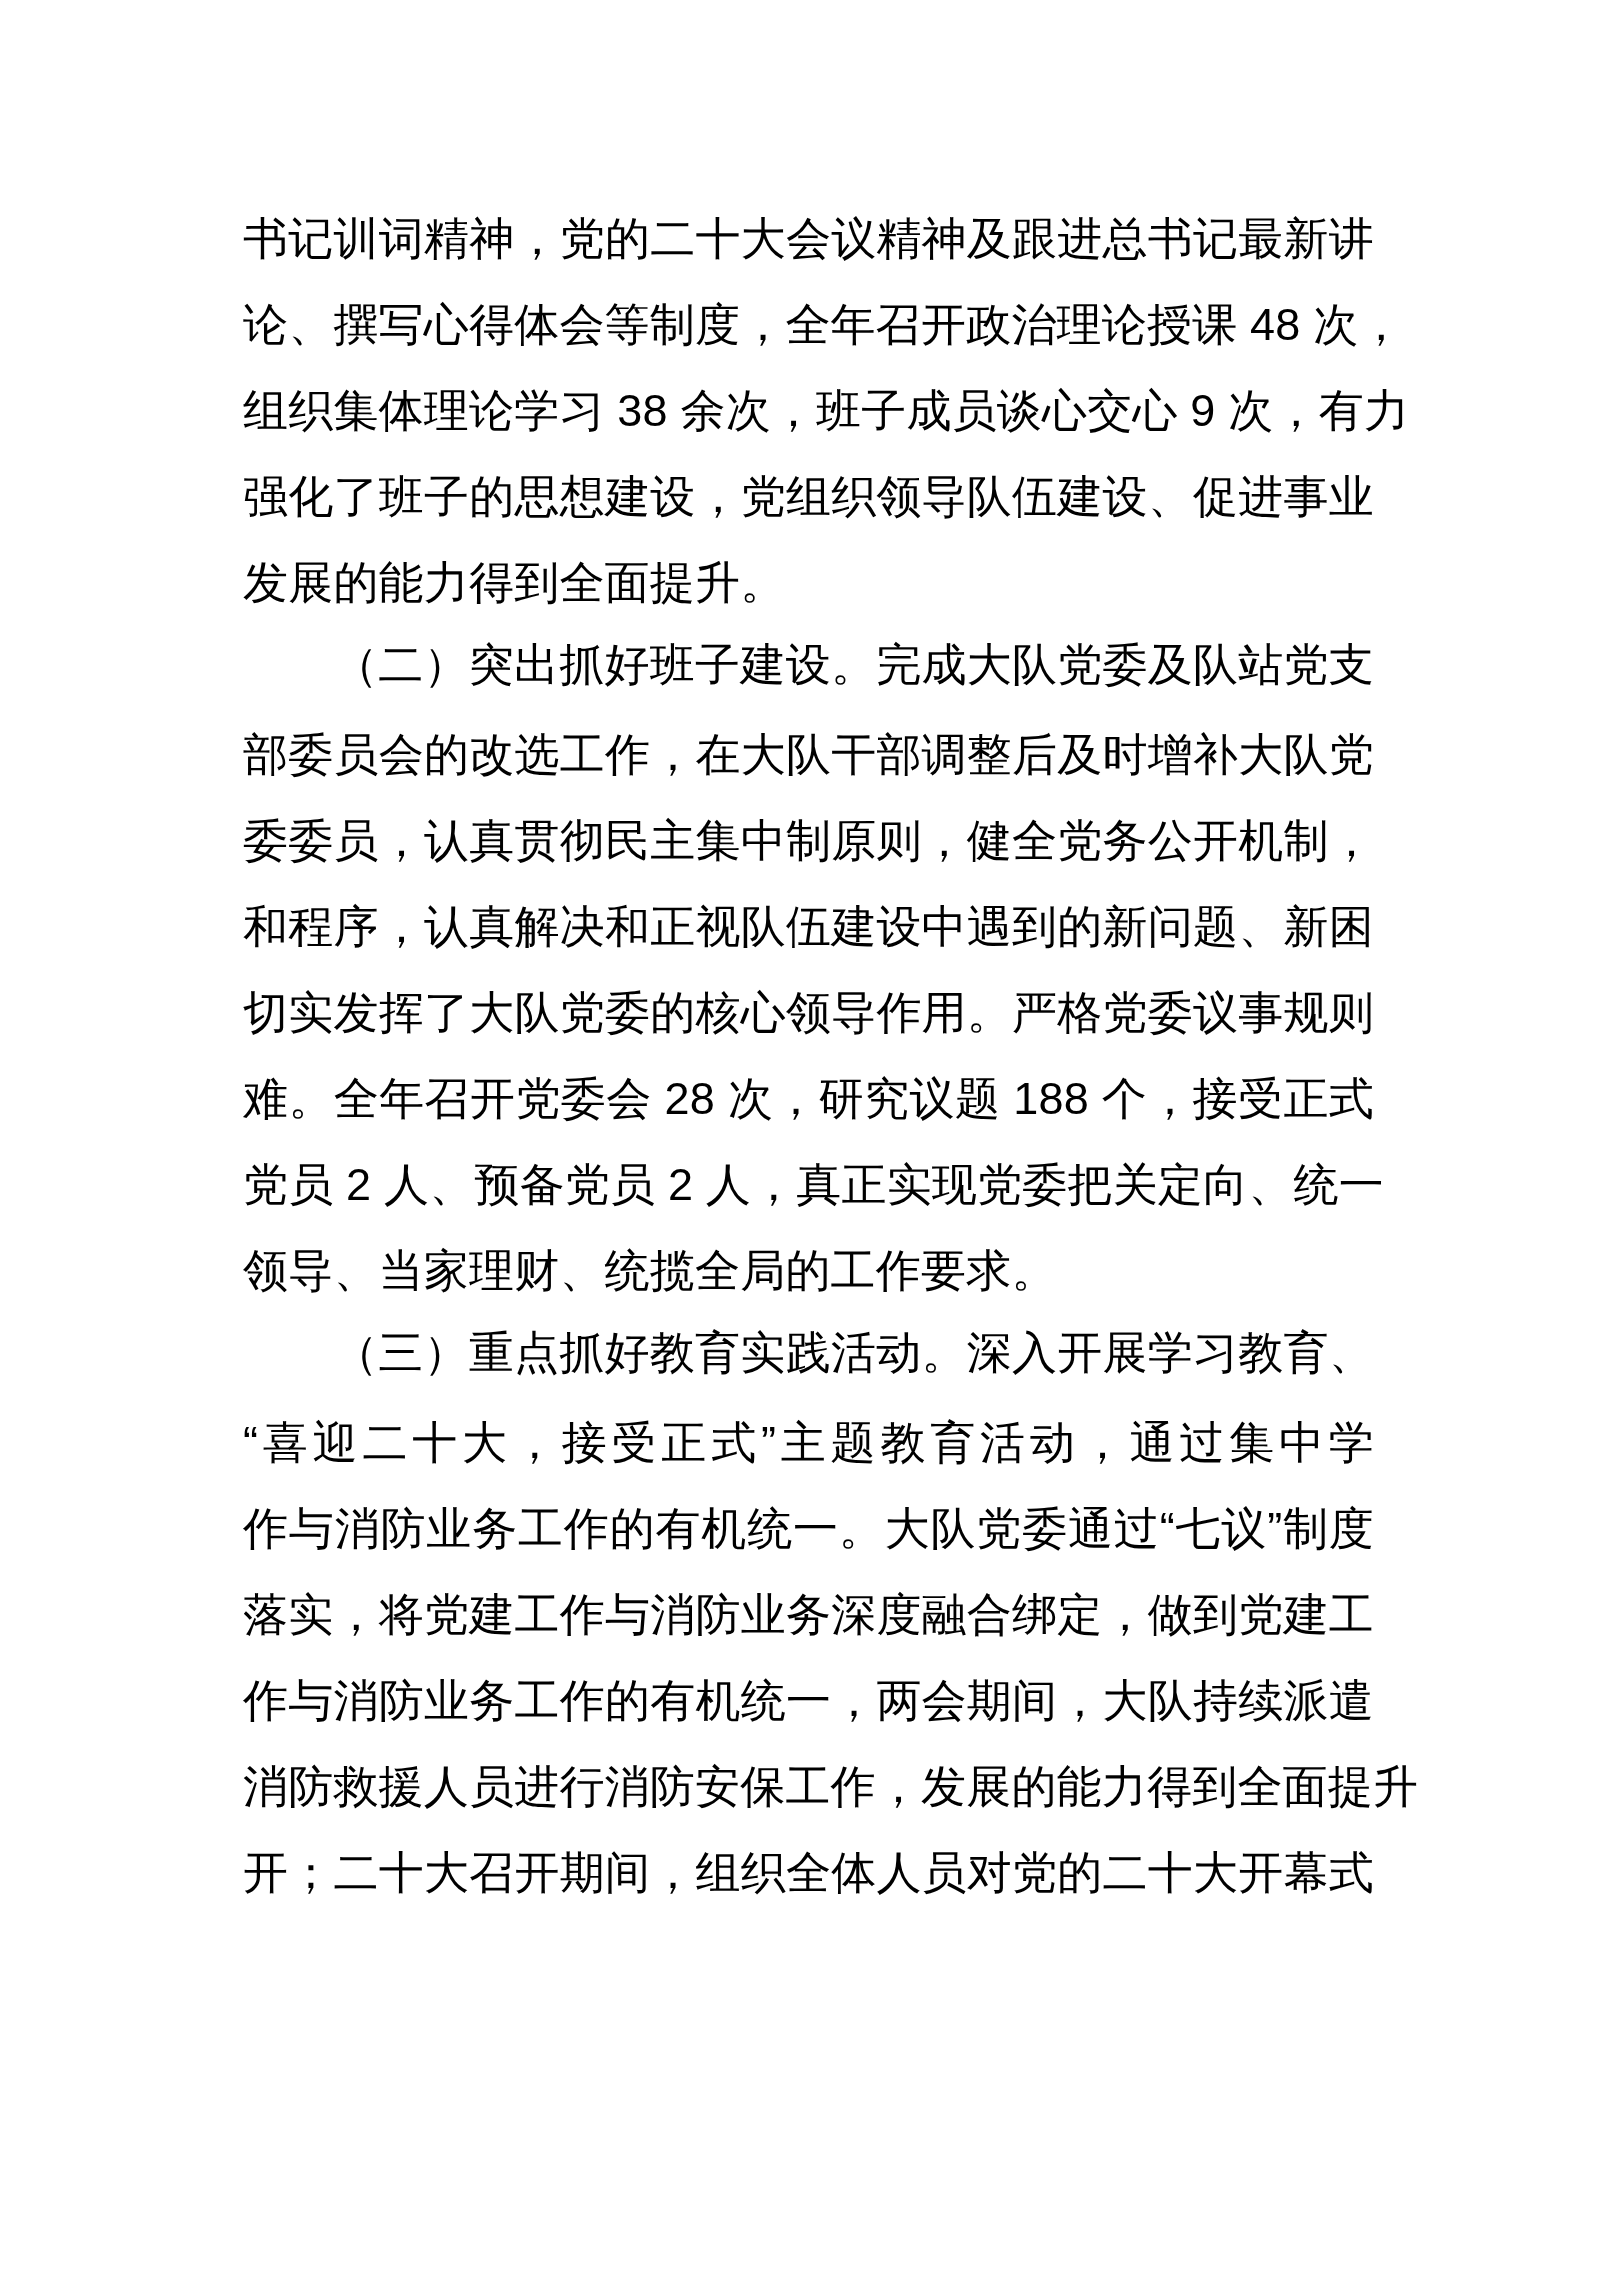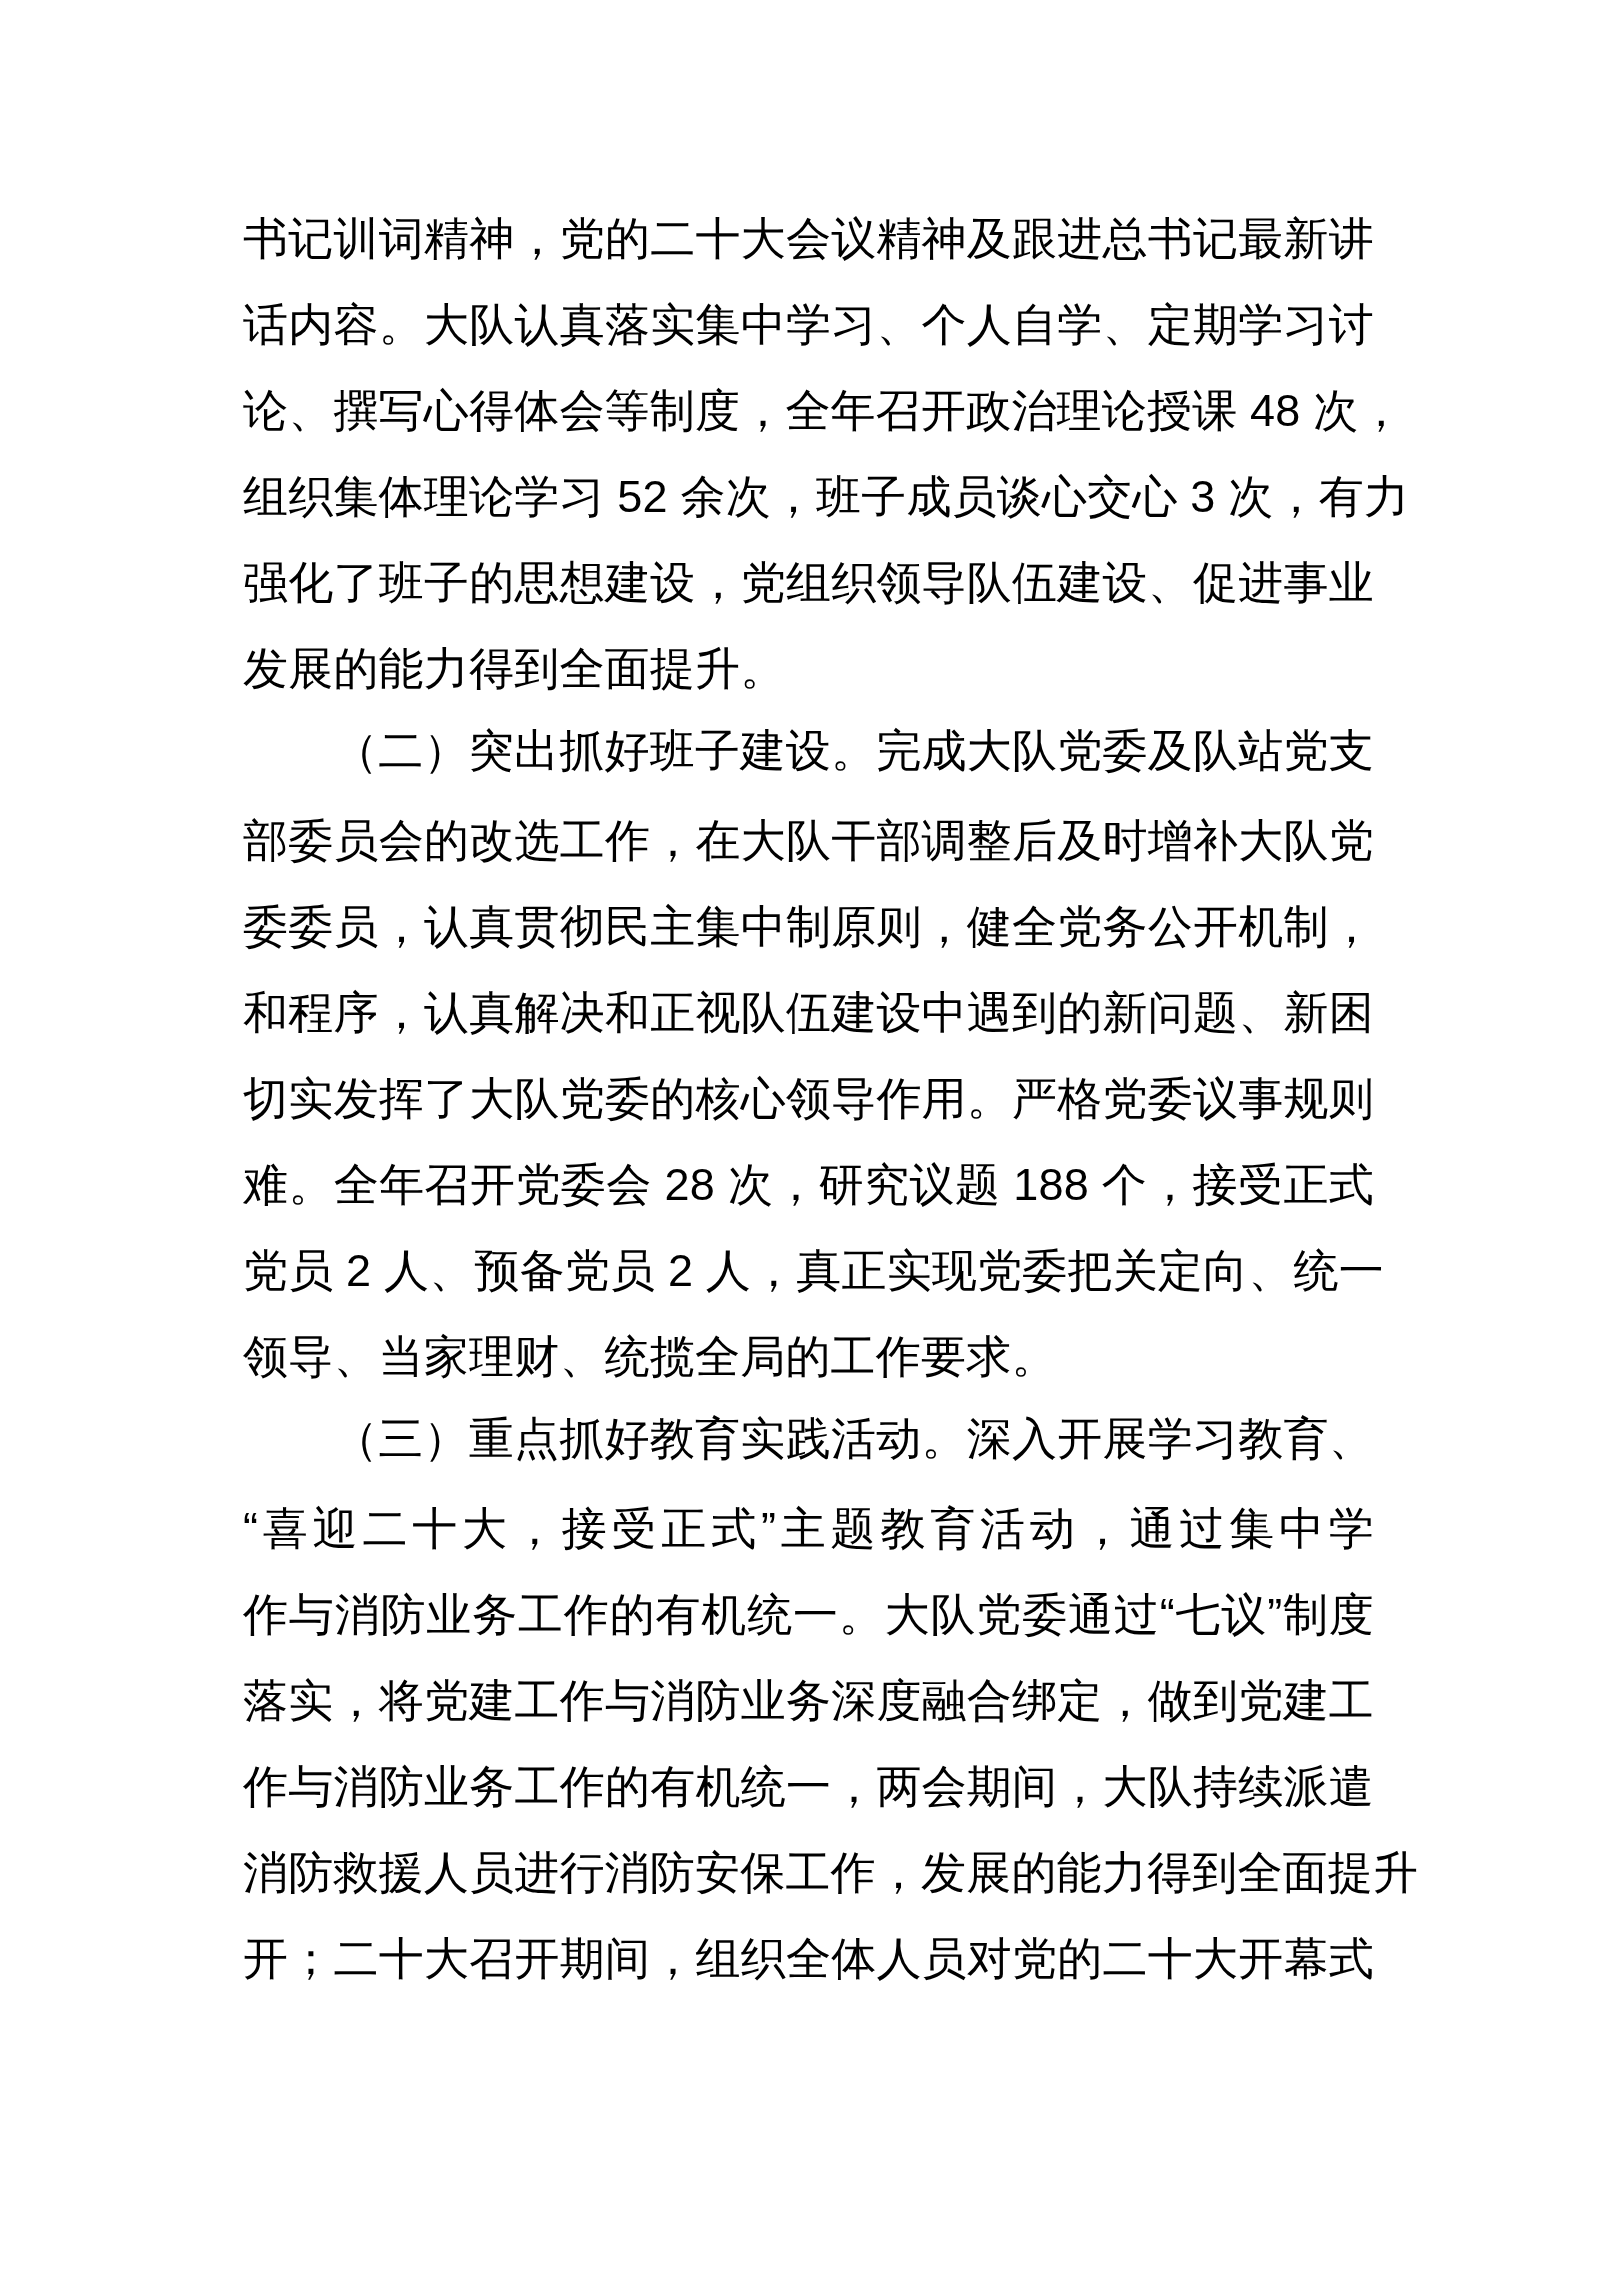--- a/index.html
+++ b/index.html
@@ -40,23 +40,22 @@
     text-align: left;
     text-align-last: left;
   }
 </style>
 </head>
 <body>
 
 <div class="page">
   <div class="text-block" id="text-block">
       <div class="line">书记训词精神，党的二十大会议精神及跟进总书记最新讲</div>
-      <div class="line">话内容。大队认真落实集中学习、个人自学、定期学习讨</div>
       <div class="line">论、撰写心得体会等制度，全年召开政治理论授课 48 次，</div>
-      <div class="line">组织集体理论学习 52 余次，班子成员谈心交心 3 次，有力</div>
+      <div class="line">组织集体理论学习 38 余次，班子成员谈心交心 9 次，有力</div>
       <div class="line">强化了班子的思想建设，党组织领导队伍建设、促进事业</div>
       <div class="line end">发展的能力得到全面提升。</div>
       <div class="line indent">（二）突出抓好班子建设。完成大队党委及队站党支</div>
       <div class="line">部委员会的改选工作，在大队干部调整后及时增补大队党</div>
       <div class="line">委委员，认真贯彻民主集中制原则，健全党务公开机制，</div>
       <div class="line">和程序，认真解决和正视队伍建设中遇到的新问题、新困</div>
       <div class="line">切实发挥了大队党委的核心领导作用。严格党委议事规则</div>
       <div class="line">难。全年召开党委会 28 次，研究议题 188 个，接受正式</div>
       <div class="line">党员 2 人、预备党员 2 人，真正实现党委把关定向、统一</div>
       <div class="line end">领导、当家理财、统揽全局的工作要求。</div>

